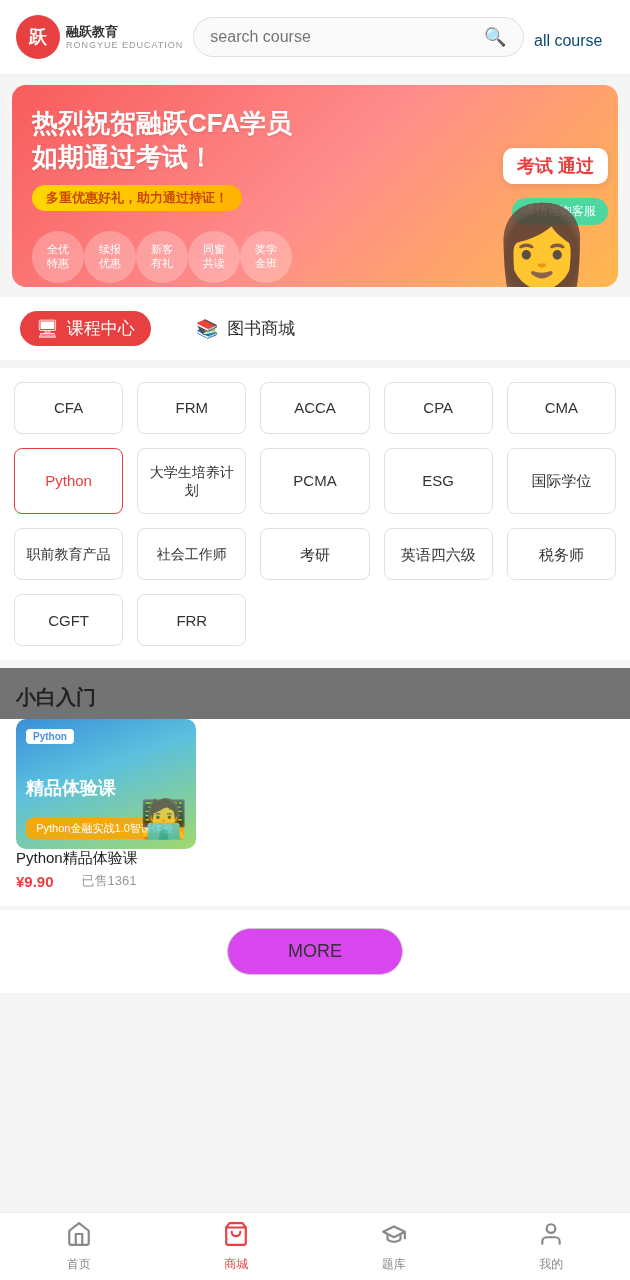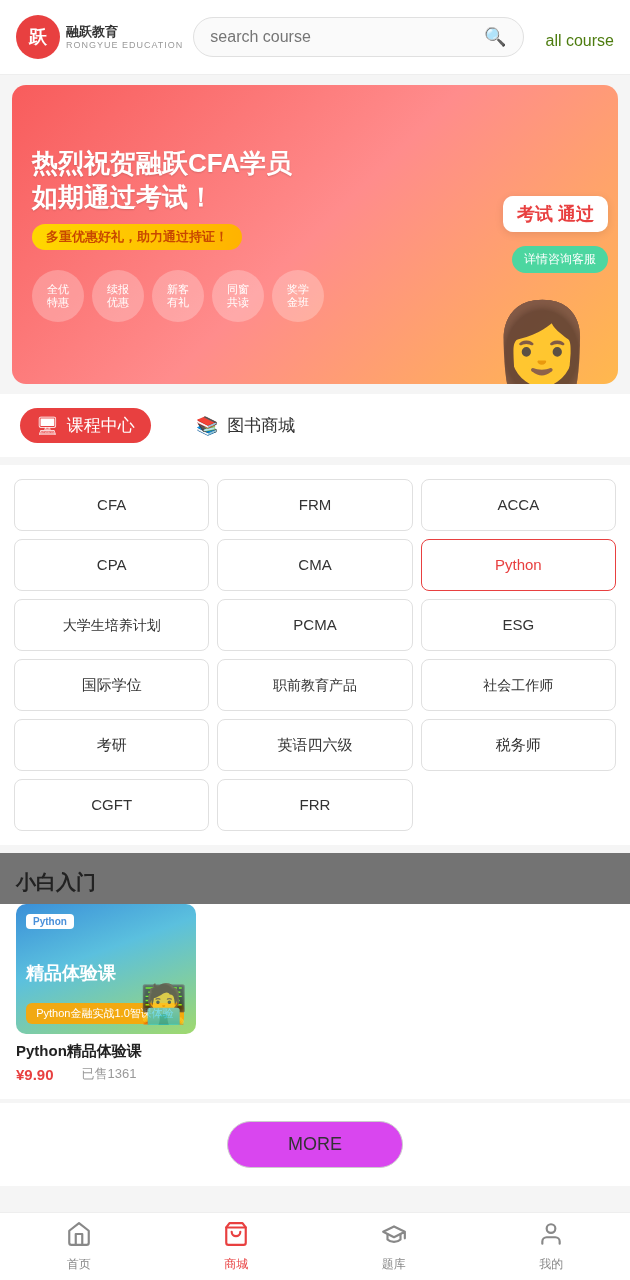--- a/index.html
+++ b/index.html
@@ -61,40 +61,40 @@
       font-size: 16px;
       color: #999;
       flex: 1;
     }
     .search-icon-svg {
       color: #aaa;
       font-size: 18px;
     }
     .all-course-btn {
       font-size: 16px;
-      color: #4d7c0f;
+      color: #0c4a6e;
       white-space: nowrap;
       min-width: 80px;
-      text-align: right;
+      text-align: left;
       background: none;
       border: none;
       cursor: pointer;
       margin-top: 8px;
     }
 
     
     .banner {
       margin: 10px 12px;
       border-radius: 14px;
       overflow: hidden;
       background: linear-gradient(135deg, #f85c5c 0%, #ff8c8c 50%, #ffb84d 100%);
-      height: 299px;
+      height: 202px;
       position: relative;
       display: flex;
-      align-items: center;
+      align-items: flex-start;
       padding: 22px 20px;
     }
     .banner-content {
       flex: 1;
       color: #fff;
       z-index: 2;
     }
     .banner-title {
       font-size: 26px;
       font-weight: 900;
@@ -107,21 +107,20 @@
       color: #c84800;
       font-size: 13px;
       font-weight: bold;
       border-radius: 20px;
       padding: 4px 14px;
       display: inline-block;
       margin-bottom: 12px;
     }
     .banner-tags {
       display: flex;
-      gap: 8px;
       flex-wrap: wrap;
       margin-top: 8px;
     }
     .banner-tag {
       background: rgba(255,255,255,0.25);
       border-radius: 50%;
       width: 52px;
       height: 52px;
       display: flex;
       align-items: center;
@@ -197,22 +196,22 @@
     }
 
     
     .category-section {
       background: #fff;
       margin-top: 8px;
       padding: 14px 14px;
     }
     .category-grid {
       display: grid;
-      grid-template-columns: repeat(3, 1fr);
-      gap: 8px;
+      grid-template-columns: repeat(5, 1fr);
+      gap: 14px;
     }
     .category-item {
       border: 1.5px solid #e0e0e0;
       border-radius: 8px;
       display: flex;
       align-items: center;
       justify-content: center;
       padding: 14px 6px;
       font-size: 15px;
       color: #333;
@@ -296,22 +295,21 @@
     .course-thumb-figure {
       position: absolute;
       right: 8px;
       bottom: 8px;
       font-size: 38px;
       opacity: 0.7;
     }
     .course-name {
       font-size: 15px;
       color: #222;
-      margin-top: 8px;
-      font-weight: 700;
+      font-weight: 400;
     }
     .course-meta {
       display: flex;
       align-items: center;
       gap: 28px;
       margin-top: 4px;
     }
     .course-price {
       color: #e84040;
       font-size: 15px;

